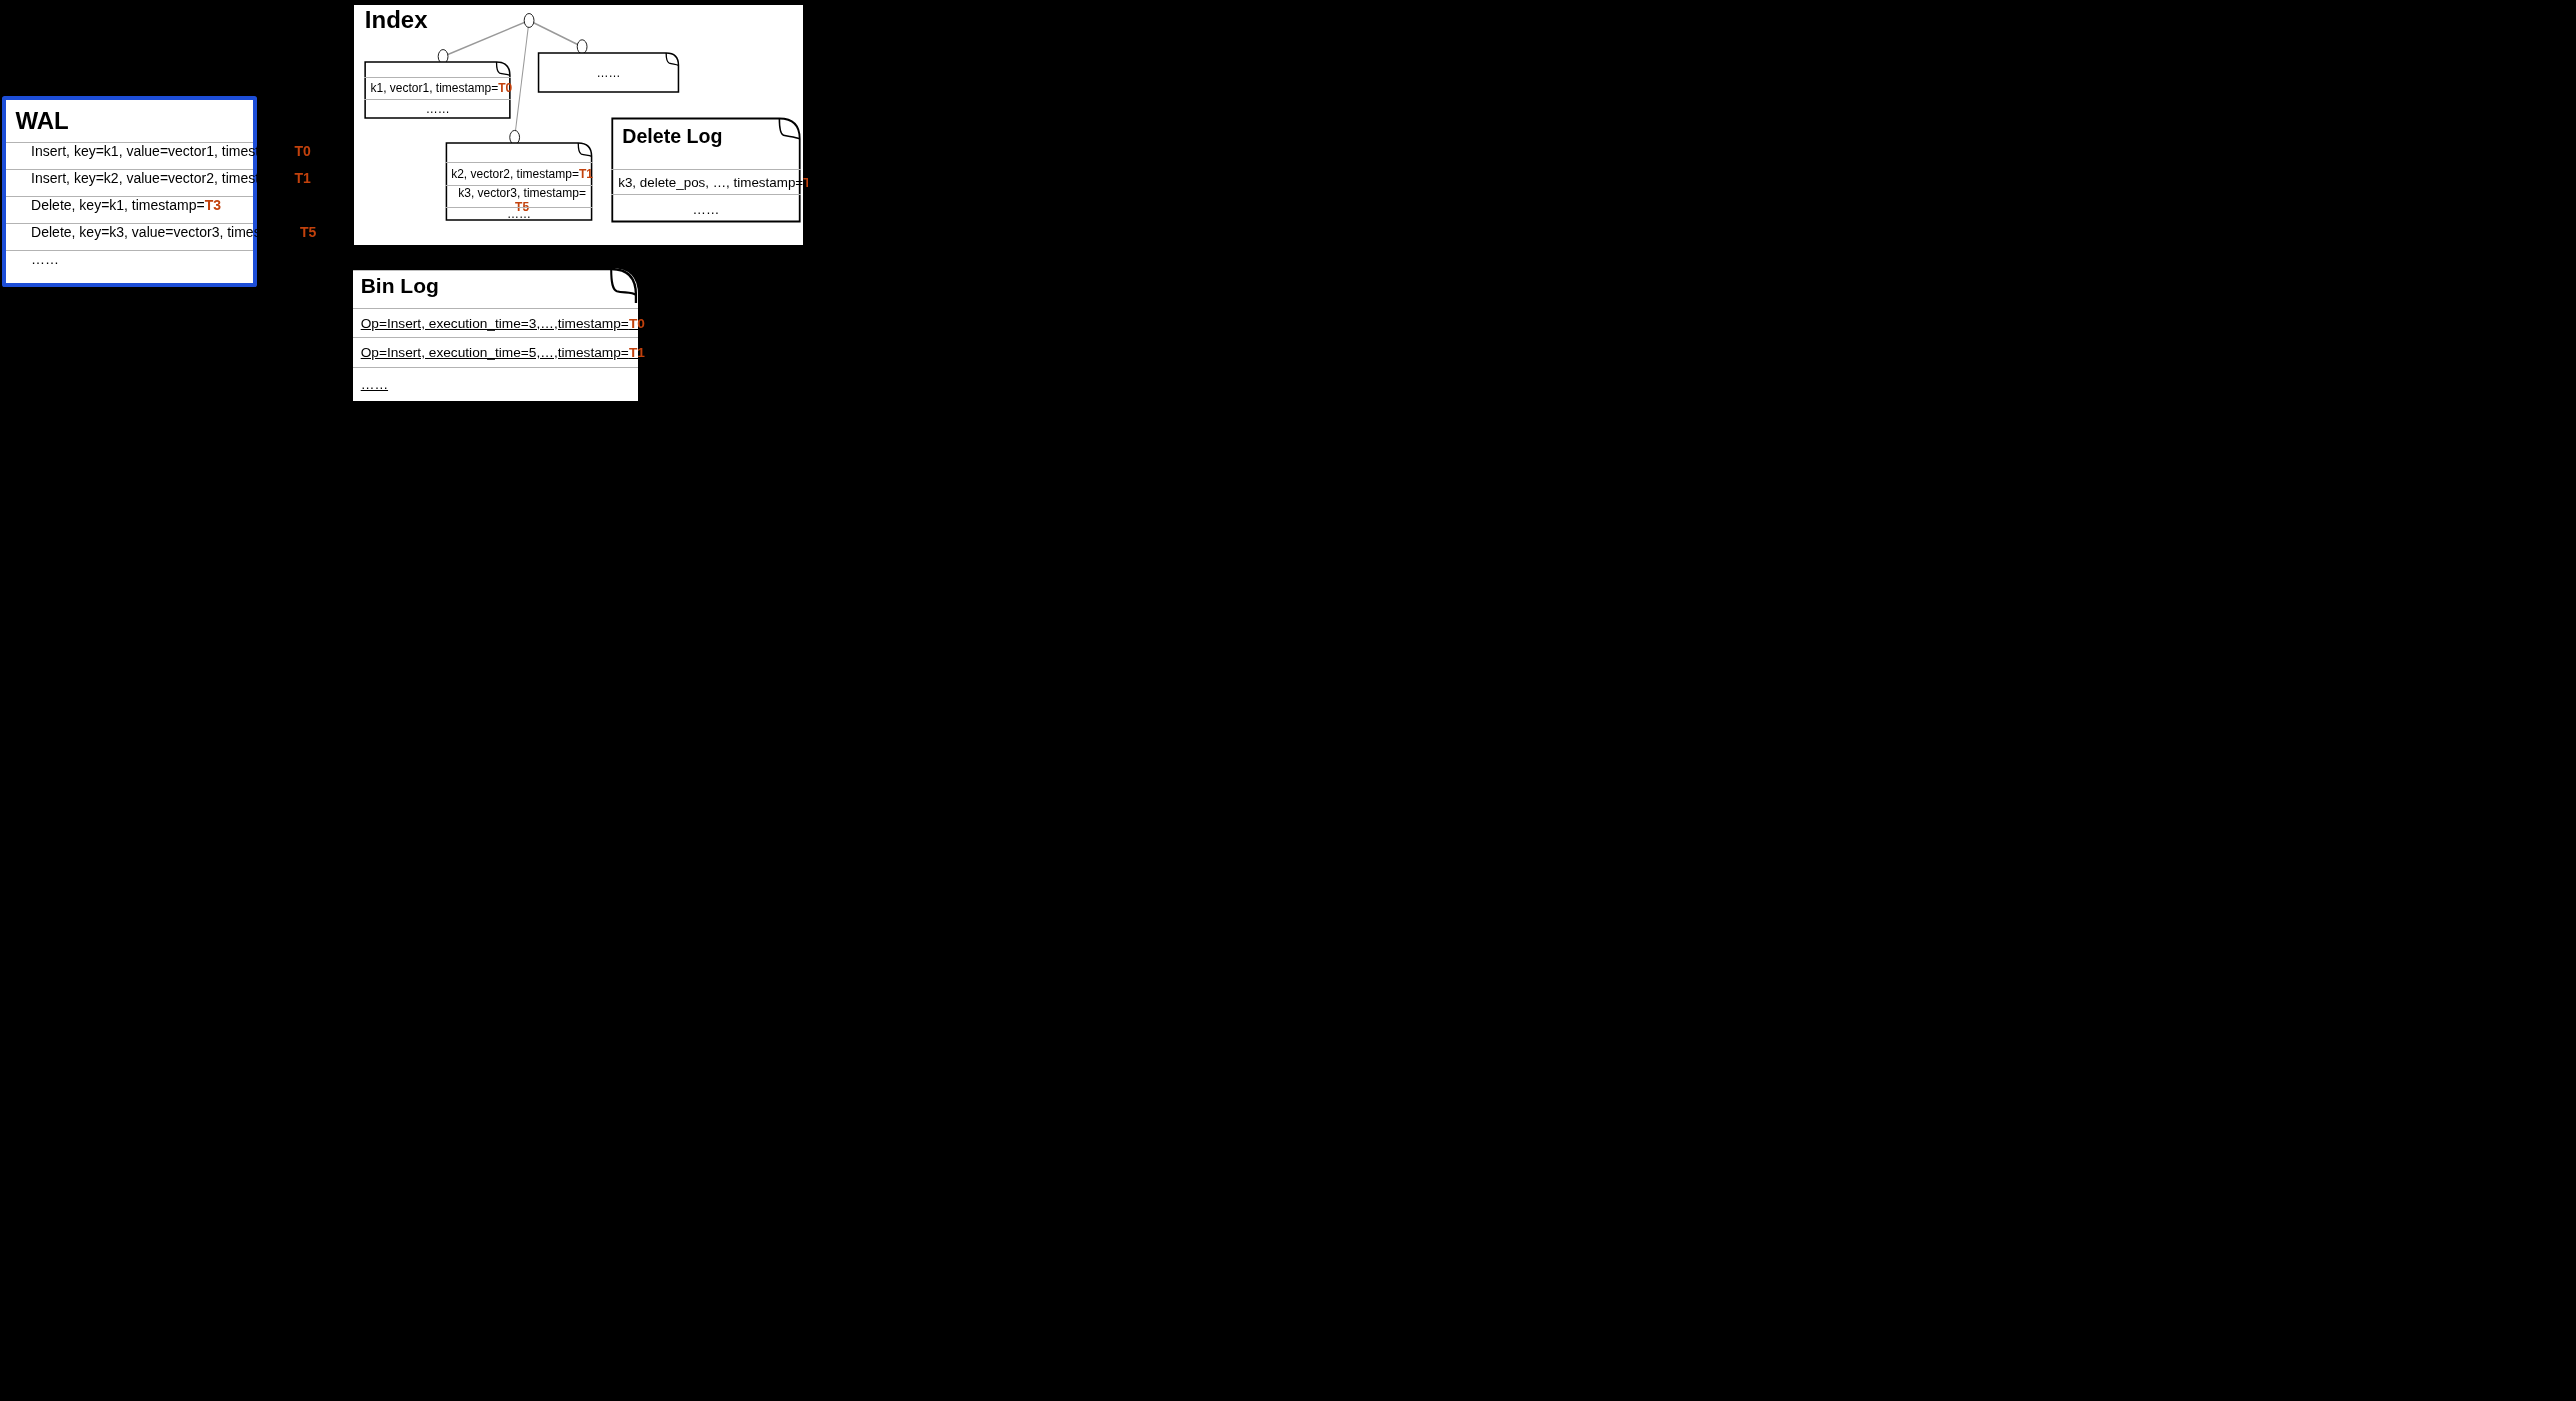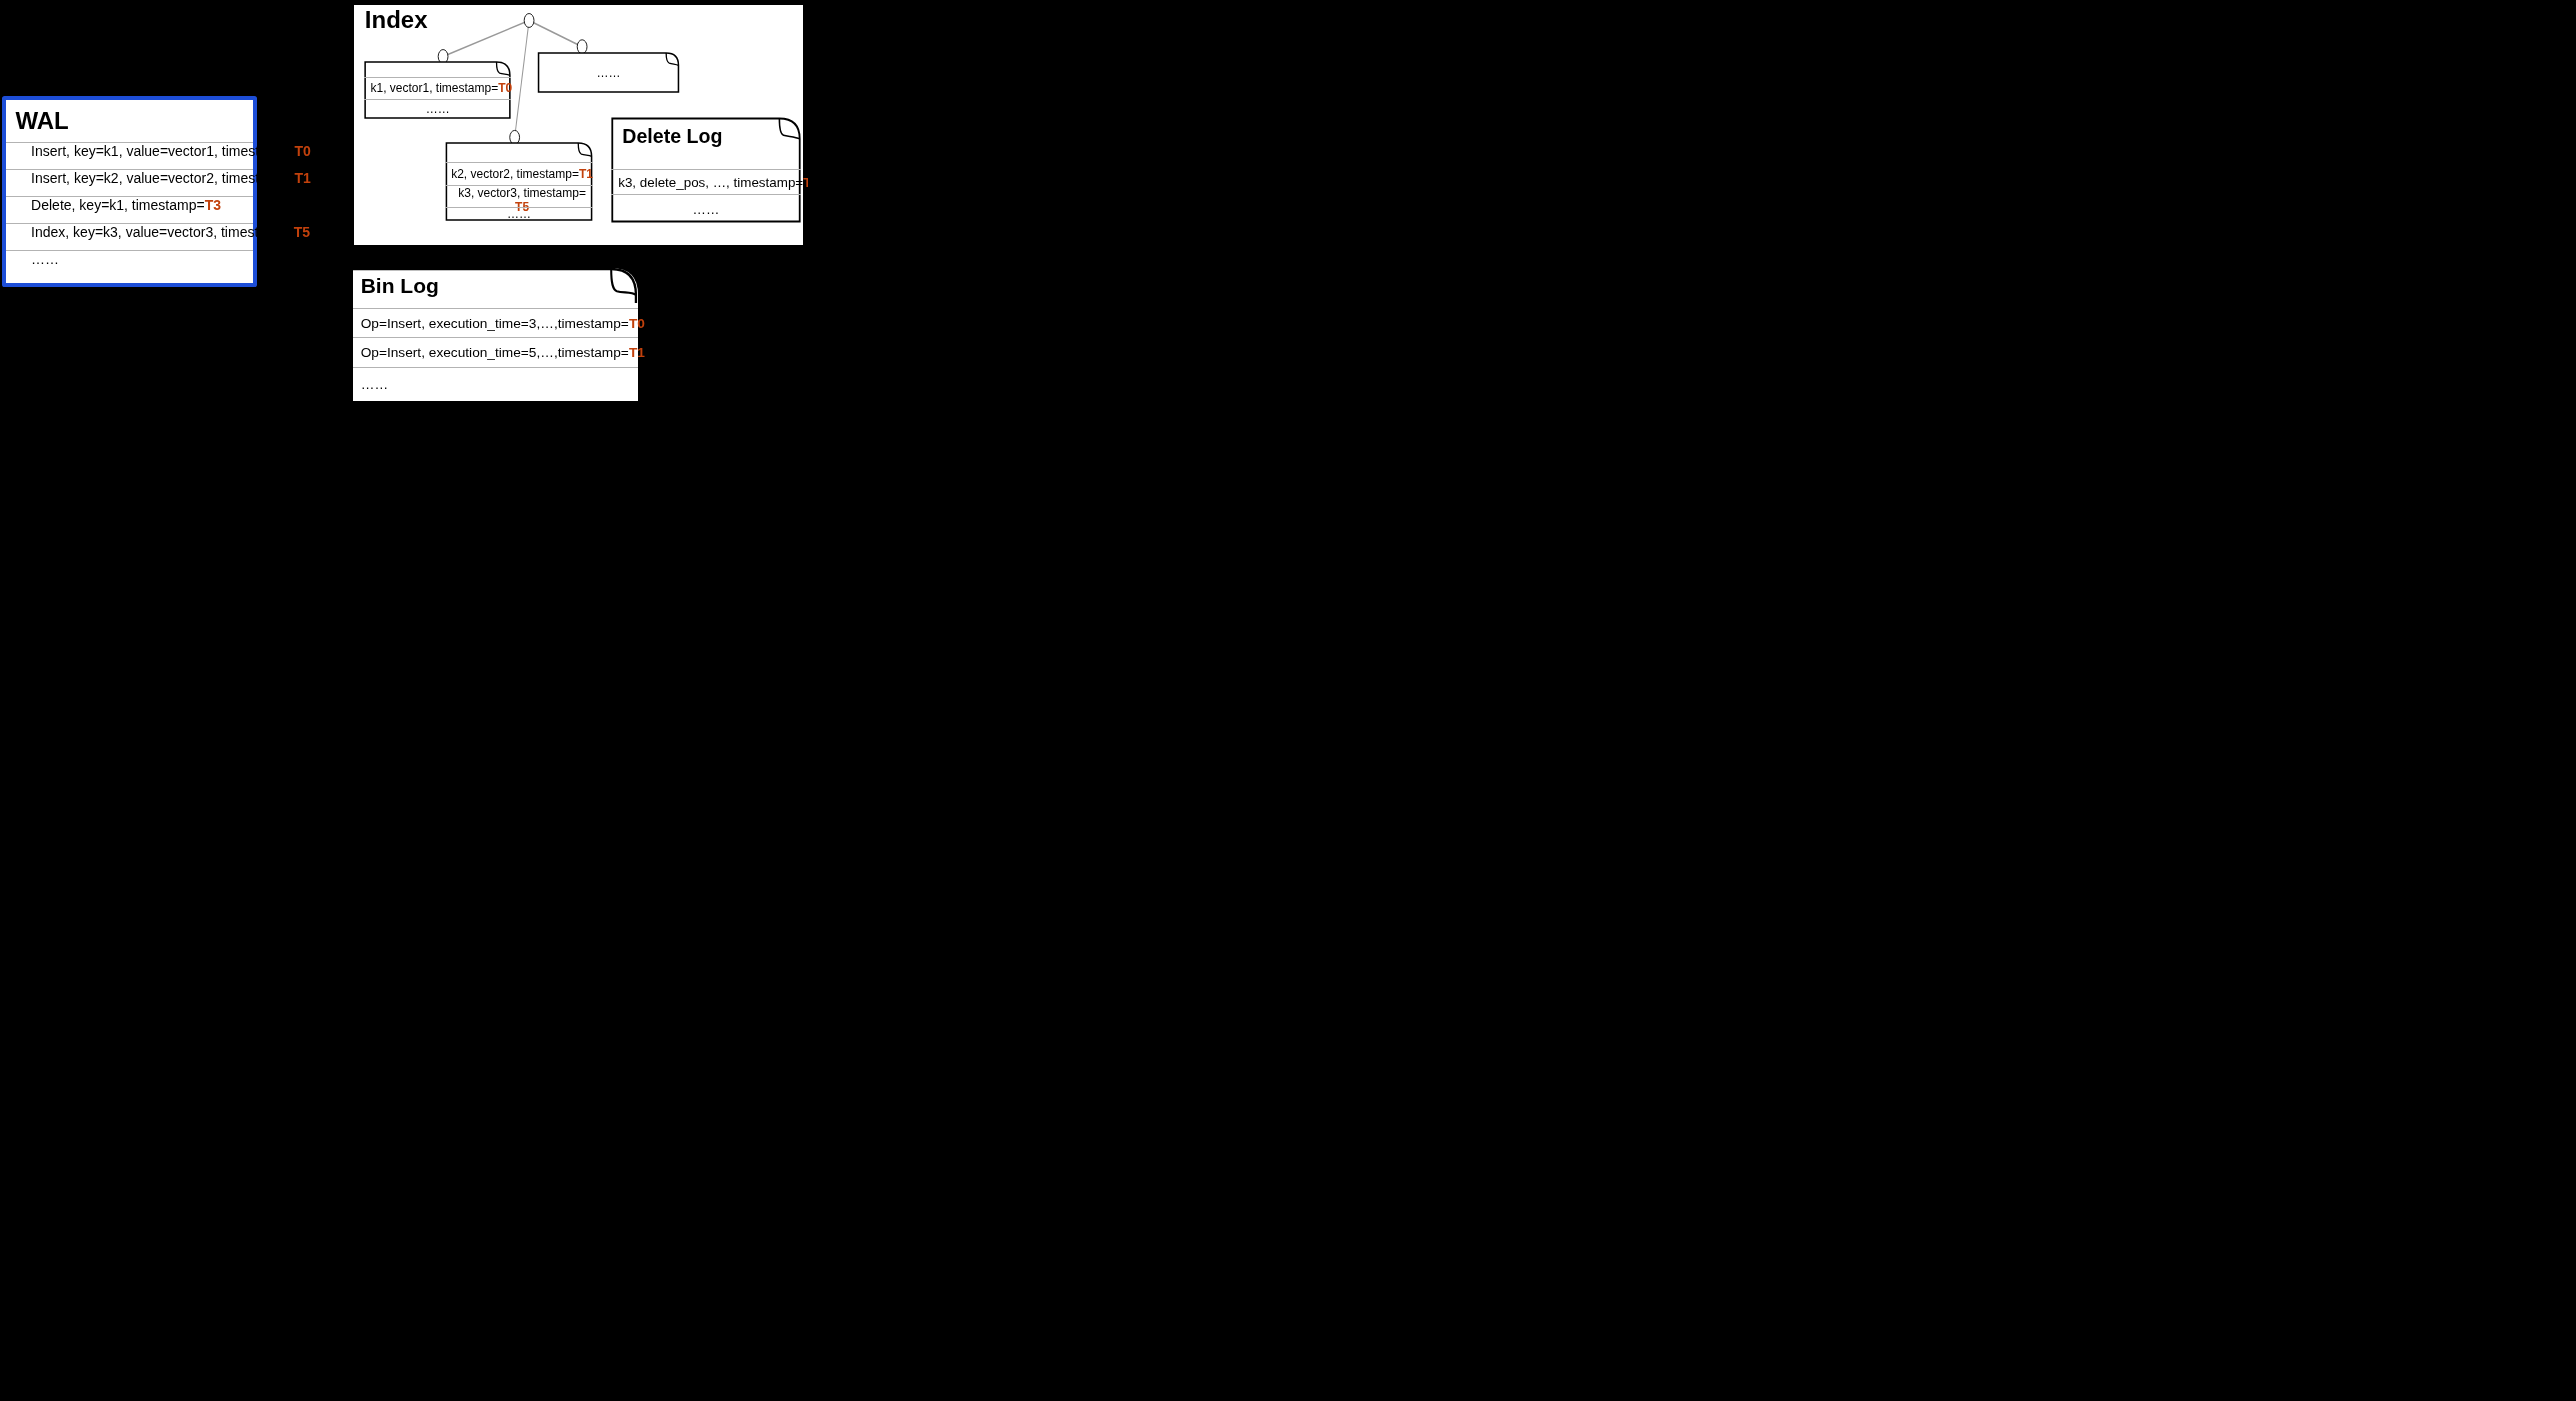--- a/index.html
+++ b/index.html
@@ -28,21 +28,21 @@
   
   .smalldoc .doc-row{font-size:12px;padding-left:6.2px;}
   .smalldoc .doc-row.center{padding-left:0;}
   
   #delete-log .dl-title{position:absolute;left:11.3px;top:8.2px;font-size:19.6px;font-weight:bold;z-index:3;}
   #delete-log .doc-row{font-size:13.4px;padding-left:7.2px;}
   #delete-log .doc-row.center{padding-left:0;}
   
   #bin-log{position:absolute;left:353px;top:268px;width:285px;height:133px;z-index:2;}
   #bin-log .bl-title{position:absolute;left:7.7px;top:6.2px;font-size:21px;font-weight:bold;z-index:3;}
-  #bin-log .doc-row{font-size:13.7px;padding-left:7.7px;}
+  #bin-log .doc-row{font-size:13.7px;padding-left:7.7px;text-decoration:underline;}
 </style>
 </head>
 <body>
 
 <div id="canvas">
 
   <div id="wal">
     <div class="wal-title">WAL</div>
     <div class="wal-row">
       <span>Insert, key=k1, value=vector1, timestamp=</span>
@@ -50,21 +50,21 @@
     </div>
     <div class="wal-row">
       <span>Insert, key=k2, value=vector2, timestamp=</span>
         <span class="ts">T1</span>
     </div>
     <div class="wal-row">
       <span>Delete, key=k1, timestamp=</span>
         <span class="ts">T3</span>
     </div>
     <div class="wal-row">
-      <span>Index, key=k3, value=vector3, timestamp=</span>
+      <span>Delete, key=k3, value=vector3, timestamp=</span>
         <span class="ts">T5</span>
     </div>
     <div class="wal-row">
       <span>……</span>
     </div>
   </div>
 
   <div id="index-panel">
     <div id="index-title">Index</div>
 

